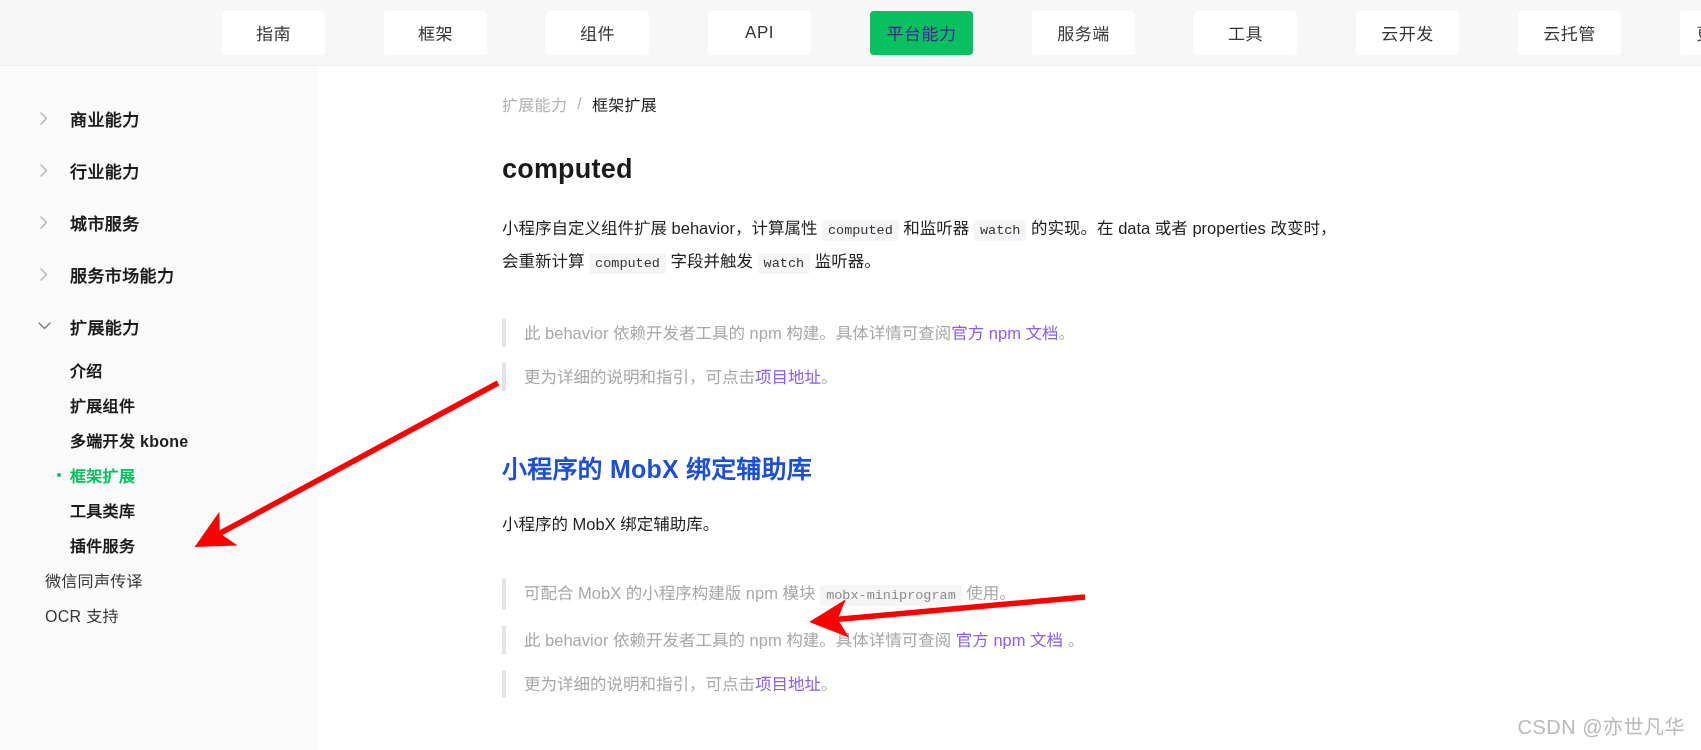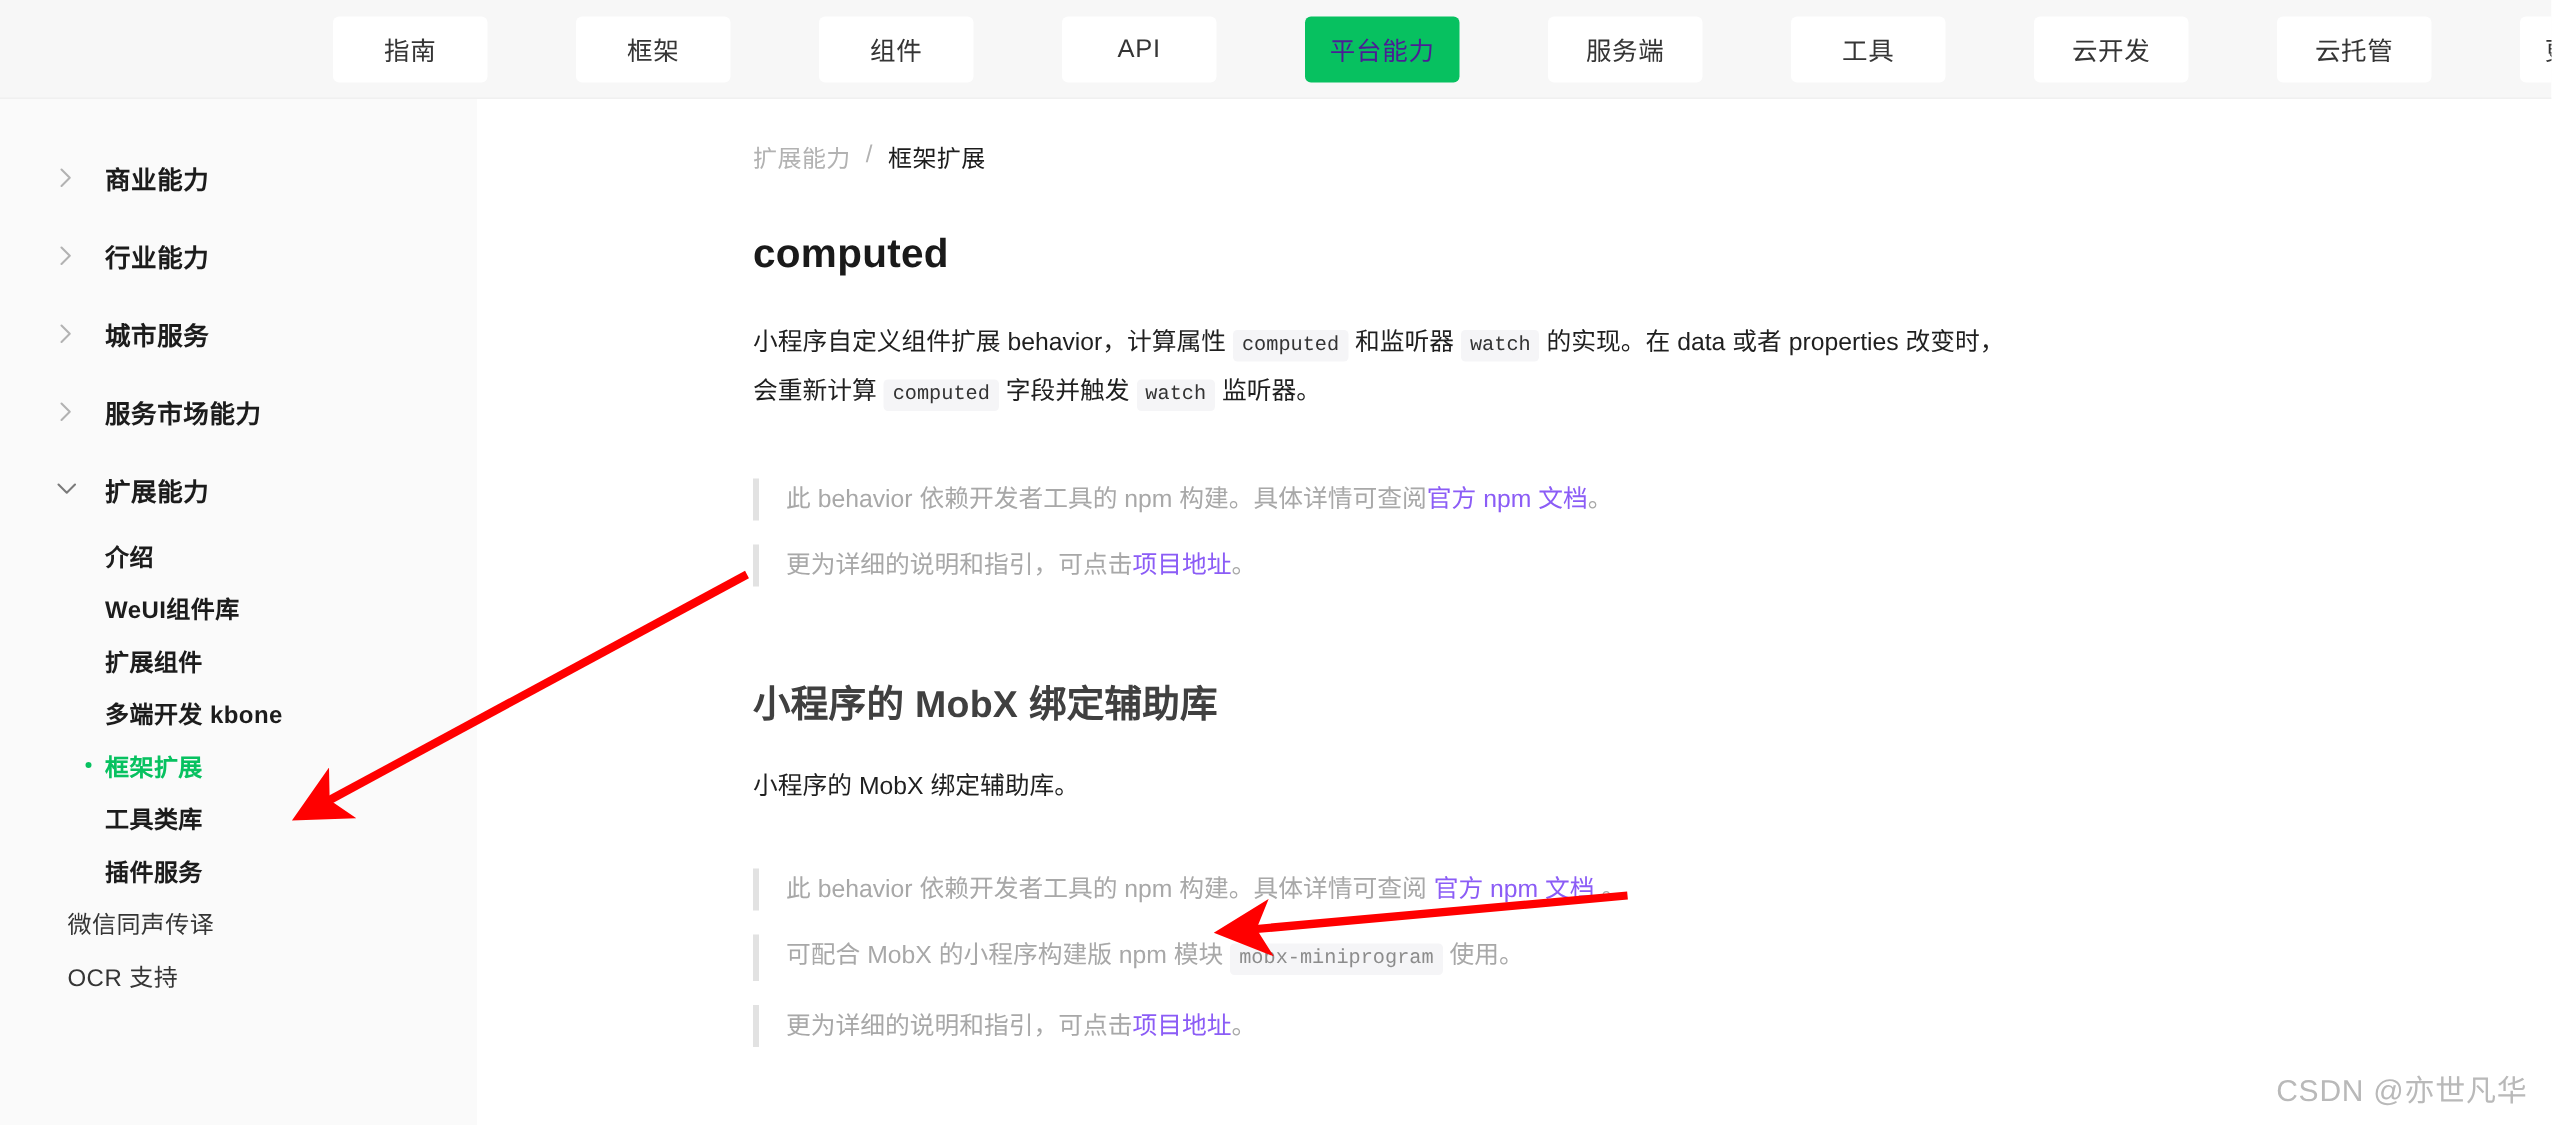--- a/index.html
+++ b/index.html
@@ -148,21 +148,21 @@
     font-size: 27px;
     font-weight: 700;
     margin: 0 0 28px 0;
     color: #1a1a1a;
     letter-spacing: .2px;
   }
   h2.doc-h2 {
     font-size: 25px;
     font-weight: 700;
     margin: 0 0 24px 0;
-    color: #404040;
+    color: #1d4ed8;
     letter-spacing: .2px;
   }
   p.doc-p {
     font-size: 16.5px;
     line-height: 30px;
     margin: 0 0 14px 0;
     color: #1f1f1f;
     max-width: 840px;
   }
   code.inline {
@@ -290,23 +290,20 @@
             <path d="M1 1 L6.5 6.5 L12 1" stroke="#7a7a7a" stroke-width="1.4" fill="none" stroke-linecap="round" stroke-linejoin="round"></path>
           </svg>
       </span>
       <span class="glabel">扩展能力</span>
     </div>
 
     <div class="side-sub">
         <span>介绍</span>
       </div>
     <div class="side-sub">
-        <span>WeUI组件库</span>
-      </div>
-    <div class="side-sub">
         <span>扩展组件</span>
       </div>
     <div class="side-sub">
         <span>多端开发 kbone</span>
       </div>
     <div class="side-sub active">
       <span class="dot"></span>
       <span>框架扩展</span>
     </div>
     <div class="side-sub">
@@ -342,23 +339,23 @@
     <div class="quote"><span>更为详细的说明和指引，可点击</span><a>项目地址</a><span>。</span></div>
 
     <div class="sec-gap"></div>
 
     <h2 class="doc-h2">小程序的 MobX 绑定辅助库</h2>
 
     <p class="doc-p">小程序的 MobX 绑定辅助库。</p>
 
     <div class="sec-gap-sm"></div>
 
+    <div class="quote"><span>可配合 MobX 的小程序构建版 npm 模块 </span><code class="inline">mobx-miniprogram</code><span> 使用。</span></div>
+
     <div class="quote"><span>此 behavior 依赖开发者工具的 npm 构建。具体详情可查阅 </span><a>官方 npm 文档</a><span> 。</span></div>
-
-    <div class="quote"><span>可配合 MobX 的小程序构建版 npm 模块 </span><code class="inline">mobx-miniprogram</code><span> 使用。</span></div>
 
     <div class="quote"><span>更为详细的说明和指引，可点击</span><a>项目地址</a><span>。</span></div>
 
   </main>
 </div>
 
 <svg class="anno" viewBox="0 0 1701 750">
   <defs>
     <marker id="ah" markerWidth="7" markerHeight="7" refX="3.2" refY="3.5" orient="auto">
       <path d="M7,3.5 L0,0 L1.8,3.5 L0,7 Z" fill="#ff0000"></path>

